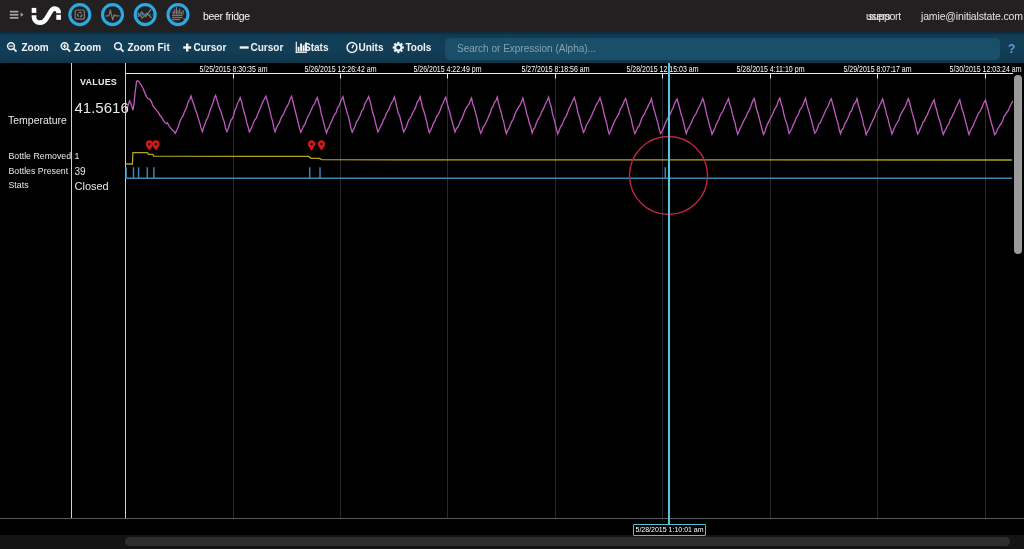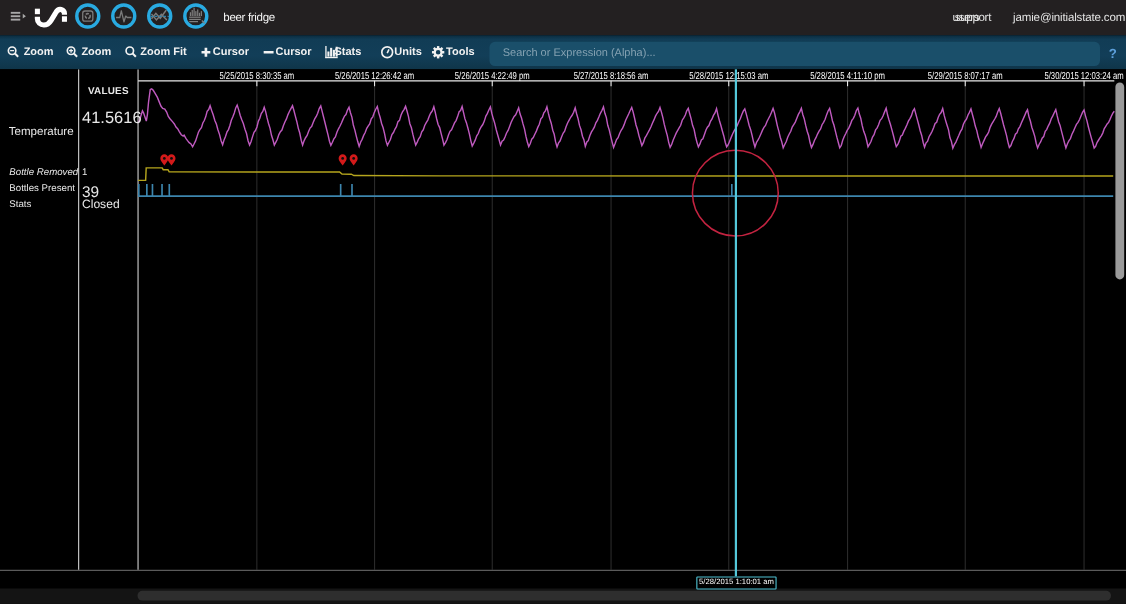--- a/index.html
+++ b/index.html
@@ -153,23 +153,23 @@
       <circle cx="155.9" cy="144.0" r="1.25" fill="#0d0d0d"></circle>
       <path d="M311.5,140.2 c-2.05,0 -3.65,1.6 -3.65,3.6 c0,1.45 0.85,2.95 1.95,4.35 l1.7,2.25 l1.7,-2.25 c1.1,-1.4 1.95,-2.9 1.95,-4.35 c0,-2 -1.6,-3.6 -3.65,-3.6 z" fill="#d31a1a"></path>
       <circle cx="311.5" cy="144.0" r="1.25" fill="#0d0d0d"></circle>
       <path d="M321.5,140.2 c-2.05,0 -3.65,1.6 -3.65,3.6 c0,1.45 0.85,2.95 1.95,4.35 l1.7,2.25 l1.7,-2.25 c1.1,-1.4 1.95,-2.9 1.95,-4.35 c0,-2 -1.6,-3.6 -3.65,-3.6 z" fill="#d31a1a"></path>
       <circle cx="321.5" cy="144.0" r="1.25" fill="#0d0d0d"></circle>
 <circle cx="668.5" cy="175.5" r="39" fill="none" stroke="#c22340" stroke-width="1.4"></circle>
 </svg>
 <div class="lbl" style="left:80px;top:65.5px;width:45px;font-size:9px;font-weight:bold;letter-spacing:0.2px;">VALUES</div>
 <div class="lbl" style="left:8px;top:103px;font-size:10.5px;">Temperature</div>
 <div class="lbl" style="left:74.5px;top:88px;font-size:15px;">41.5616</div>
-<div class="lbl" style="left:8.5px;top:140px;font-size:8.8px;font-style:italic;">Bottle Removed</div>
+<div class="lbl" style="left:8.5px;top:140px;font-size:8.8px;">Bottle Removed</div>
 <div class="lbl" style="left:74.5px;top:140px;font-size:8.8px;">1</div>
 <div class="lbl" style="left:8.5px;top:154.5px;font-size:8.8px;">Bottles Present</div>
-<div class="lbl" style="left:74.5px;top:154.5px;font-size:14px;">39</div>
+<div class="lbl" style="left:74.5px;top:154.5px;font-size:10px;">39</div>
 <div class="lbl" style="left:8.5px;top:168.5px;font-size:8.8px;">Stats</div>
 <div class="lbl" style="left:74.5px;top:168.5px;font-size:11px;">Closed</div>
 <div style="position:absolute;left:667.8px;top:63px;width:2px;height:461px;background:#54c8da;"></div>
 <div style="position:absolute;left:1013.5px;top:75px;width:8.5px;height:179px;background:#9a9a9a;border-radius:4px;"></div>
 <div style="position:absolute;left:0;top:535px;width:1024px;height:14px;background:#141414;"></div>
 <div style="position:absolute;left:125px;top:536.5px;width:885px;height:9.5px;background:#2e2e2e;border-radius:5px;"></div>
 <div style="position:absolute;left:632.8px;top:524px;width:73.5px;height:11.8px;background:#000;border:1px solid #4fc2d4;border-radius:1px;color:#fff;font-size:7px;line-height:10.2px;text-align:center;white-space:nowrap;">5/28/2015 1:10:01 am</div>
 </div>
 </body></html>

